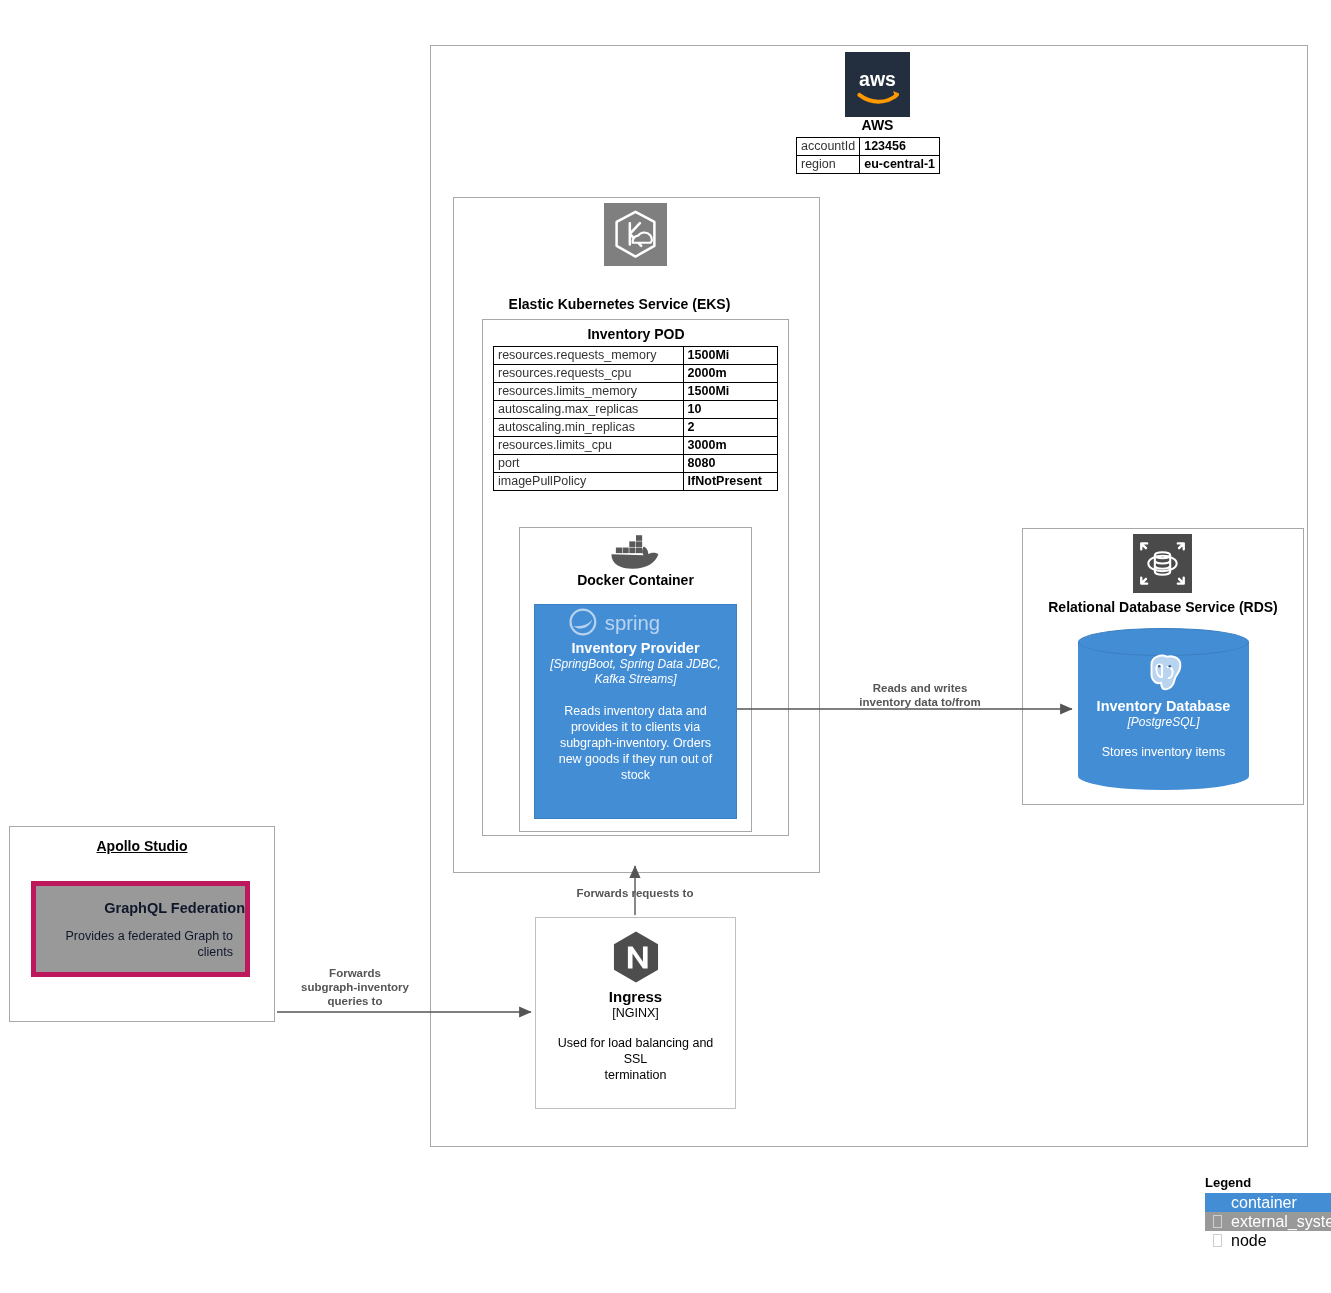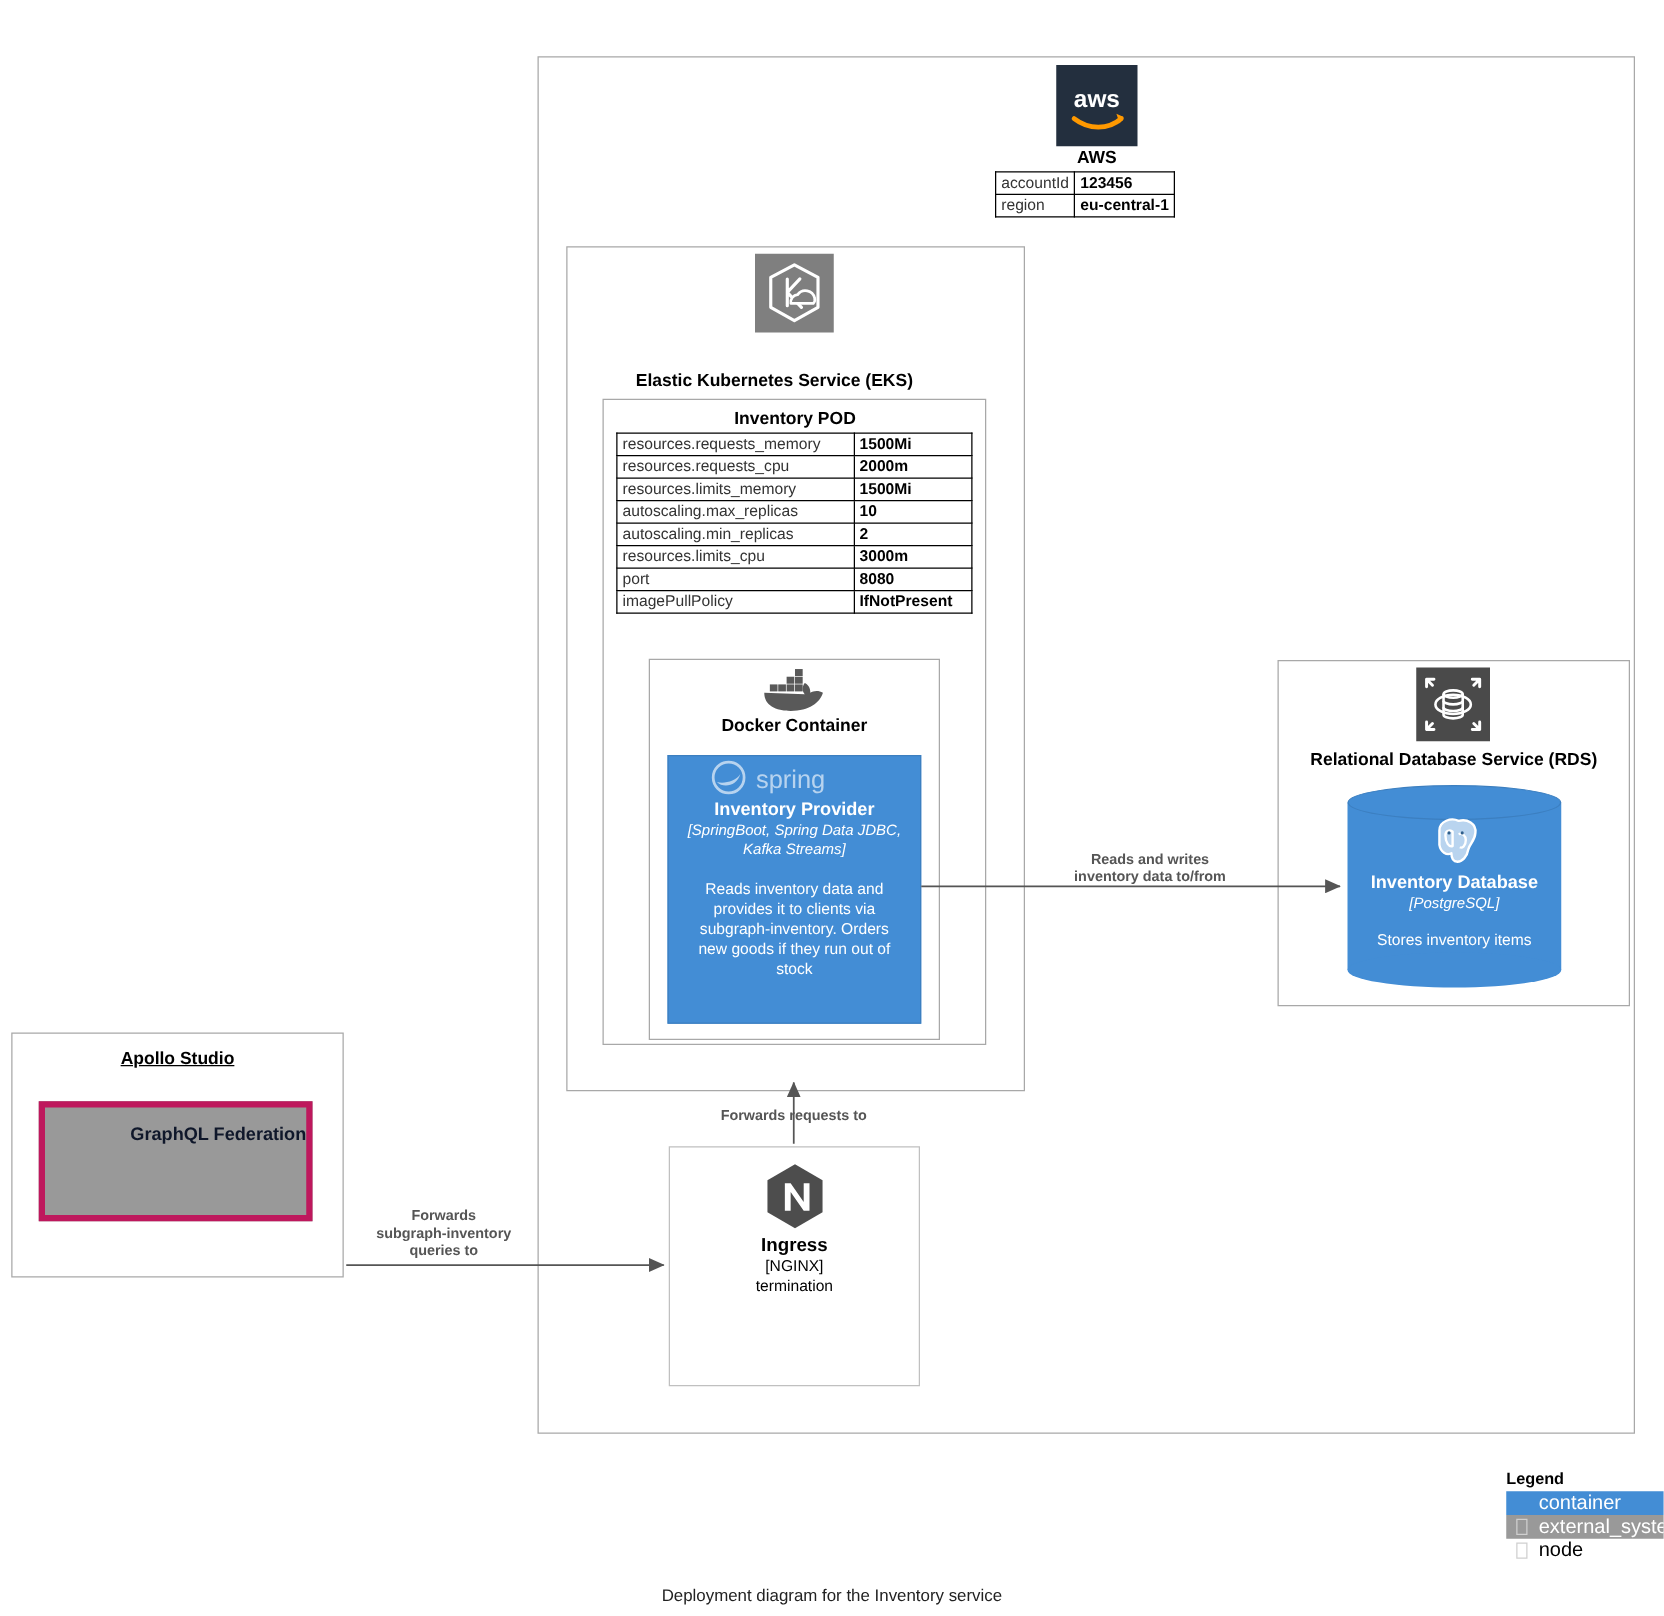--- a/index.html
+++ b/index.html
@@ -180,21 +180,20 @@
     box-sizing: border-box;
     background: transparent;
   }
   .legend-bar { position: relative; }
 </style>
 </head>
 <body>
 
 <div id="canvas">
 
-  <div class="abs diagram-footer">Deployment diagram for the Inventory service</div>
 
   <div class="abs node-box" style="left:430px; top:45px; width:878px; height:1102px;"></div>
 
   <div class="abs icon-sq icon-aws" style="left:845px; top:52px; width:65px; height:65px;">
     <svg viewBox="0 0 100 100" width="65" height="65" aria-hidden="true">
       <text x="50" y="52" fill="#ffffff" font-family="'Liberation Sans', sans-serif" font-size="30" font-weight="bold" text-anchor="middle">aws</text>
       <path d="M22 66 C40 80, 64 80, 80 66" stroke="#ff9900" stroke-width="6" fill="none" stroke-linecap="round"></path>
       <path d="M74 60 L83 64 L78 72 Z" fill="#ff9900"></path>
     </svg>
   </div>
@@ -340,31 +339,33 @@
       <div class="el-tech">[PostgreSQL]</div>
       <div class="el-desc" style="padding-top:14px;">Stores inventory items</div>
     </div>
   </div>
 
   <div class="abs node-box" style="left:9px; top:826px; width:266px; height:196px;"></div>
   <div class="abs node-title" style="left:17px; top:838px; width:250px;text-decoration:underline;">Apollo Studio</div>
 
   <div class="abs el-external" style="left:31px; top:881px; width:219px; height:96px;">
     <div class="el-name" style="padding-top:14px;">GraphQL Federation</div>
+    <div class="el-desc" style="padding:11px 12px 0 12px;">Provides a federated Graph to clients</div>
   </div>
 
   <div class="abs el-node-elem" style="left:535px; top:917px; width:201px; height:192px;">
     <div style="display:flex; align-items:center; justify-content:center; height:62px; padding-top:8px;">
       <svg viewBox="0 0 100 100" width="58" height="58" aria-hidden="true">
         <path d="M50 6 L88 28 L88 72 L50 94 L12 72 L12 28 Z" fill="#4d4d4d"></path>
         <path d="M36 70 L36 32 L44 32 L62 58 L62 32 L70 32 L70 70 L62 70 L44 44 L44 70 Z" fill="#ffffff"></path>
       </svg>
     </div>
     <div class="el-name" style="font-size:15px;">Ingress</div>
     <div style="font-size:12.5px; line-height:16px;">[NGINX]</div>
+    <div class="el-desc" style="padding:14px 10px 0 10px;">Used for load balancing and SSL</div>
     <div class="el-desc">termination</div>
   </div>
 
   <svg class="edges">
     <defs>
       <marker id="arrowhead" markerWidth="9" markerHeight="8" refX="8.5" refY="4" orient="auto">
         <path d="M0,0 L9,4 L0,8 Z" fill="#555555"></path>
       </marker>
     </defs>
 

